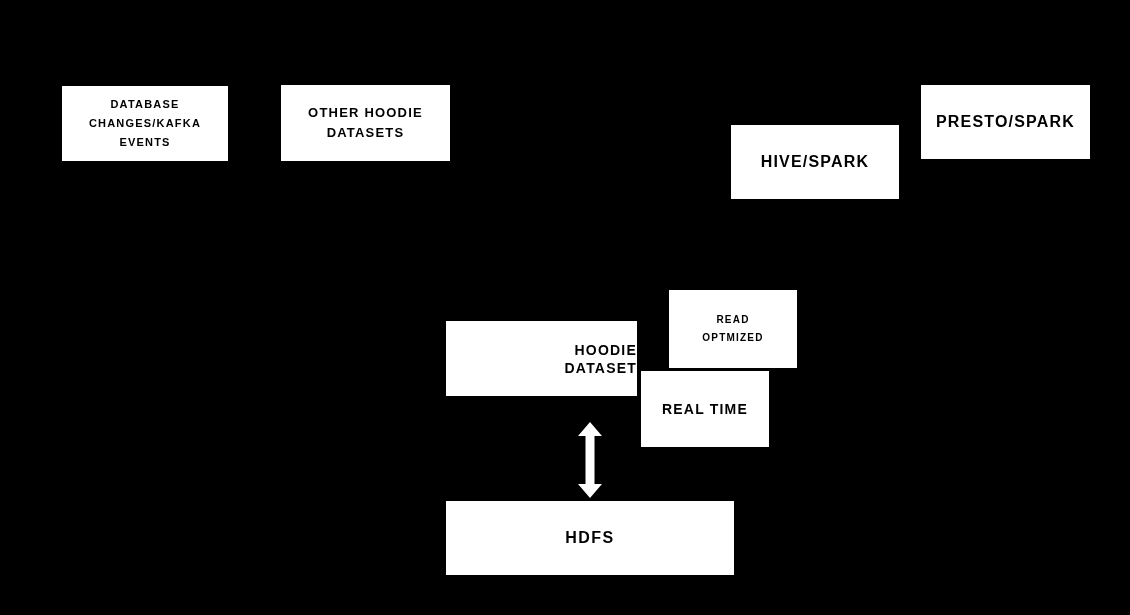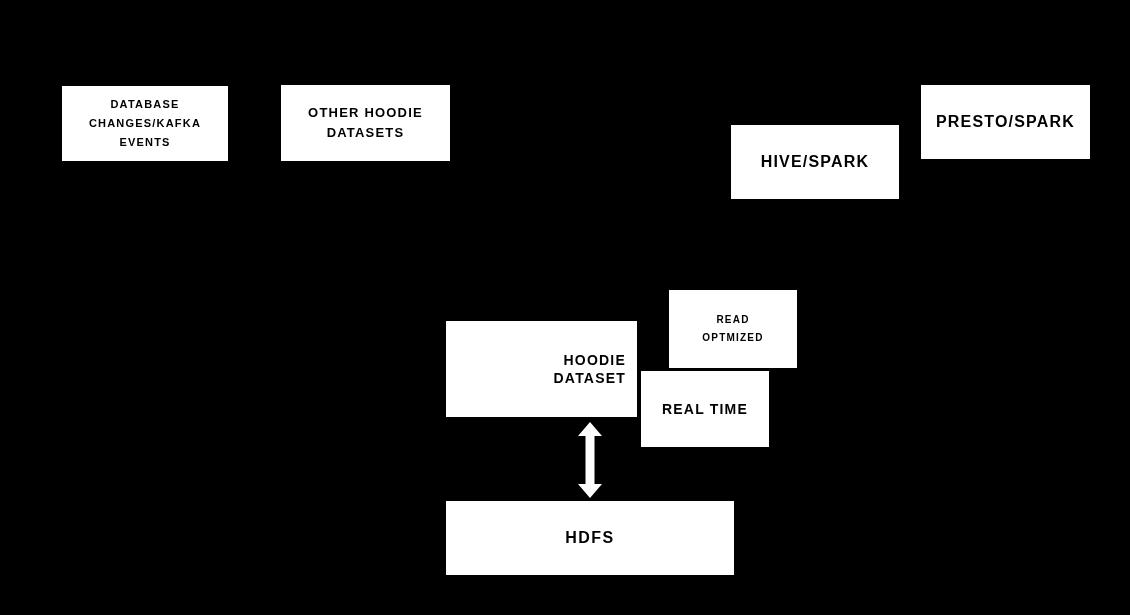--- a/index.html
+++ b/index.html
@@ -25,22 +25,22 @@
     justify-content: center;
     text-align: center;
     letter-spacing: 1.2px;
     white-space: pre-line;
     box-sizing: border-box;
   }
   .n-db      { left: 62px;  top: 86px;  width: 166px; height: 75px; font-size: 11px; line-height: 19px; }
   .n-other   { left: 281px; top: 85px;  width: 169px; height: 76px; font-size: 13px; line-height: 20px; }
   .n-hive    { left: 731px; top: 85px;  width: 168px; height: 74px; font-size: 16px; margin-top: 40px; }
   .n-presto  { left: 921px; top: 85px;  width: 169px; height: 74px; font-size: 16px; }
-  .n-hoodie  { left: 446px; top: 321px; width: 191px; height: 96px; font-size: 14px; line-height: 18px;
-               justify-content: flex-end; text-align: right; padding-right: 11px; }
+  .n-hoodie  { left: 446px; top: 321px; width: 191px; height: 75px; font-size: 14px; line-height: 18px;
+               justify-content: flex-end; text-align: right; }
   .n-read    { left: 641px; top: 290px; width: 128px; height: 78px; font-size: 10px; line-height: 18px; margin-left: 28px; }
   .n-real    { left: 641px; top: 371px; width: 128px; height: 76px; font-size: 14px; }
   .n-hdfs    { left: 446px; top: 501px; width: 288px; height: 74px; font-size: 16px; letter-spacing: 1.5px; text-align: center; }
   .arrow-updown {
     position: absolute;
     left: 578px;
     top: 422px;
     width: 24px;
     height: 76px;
   }

